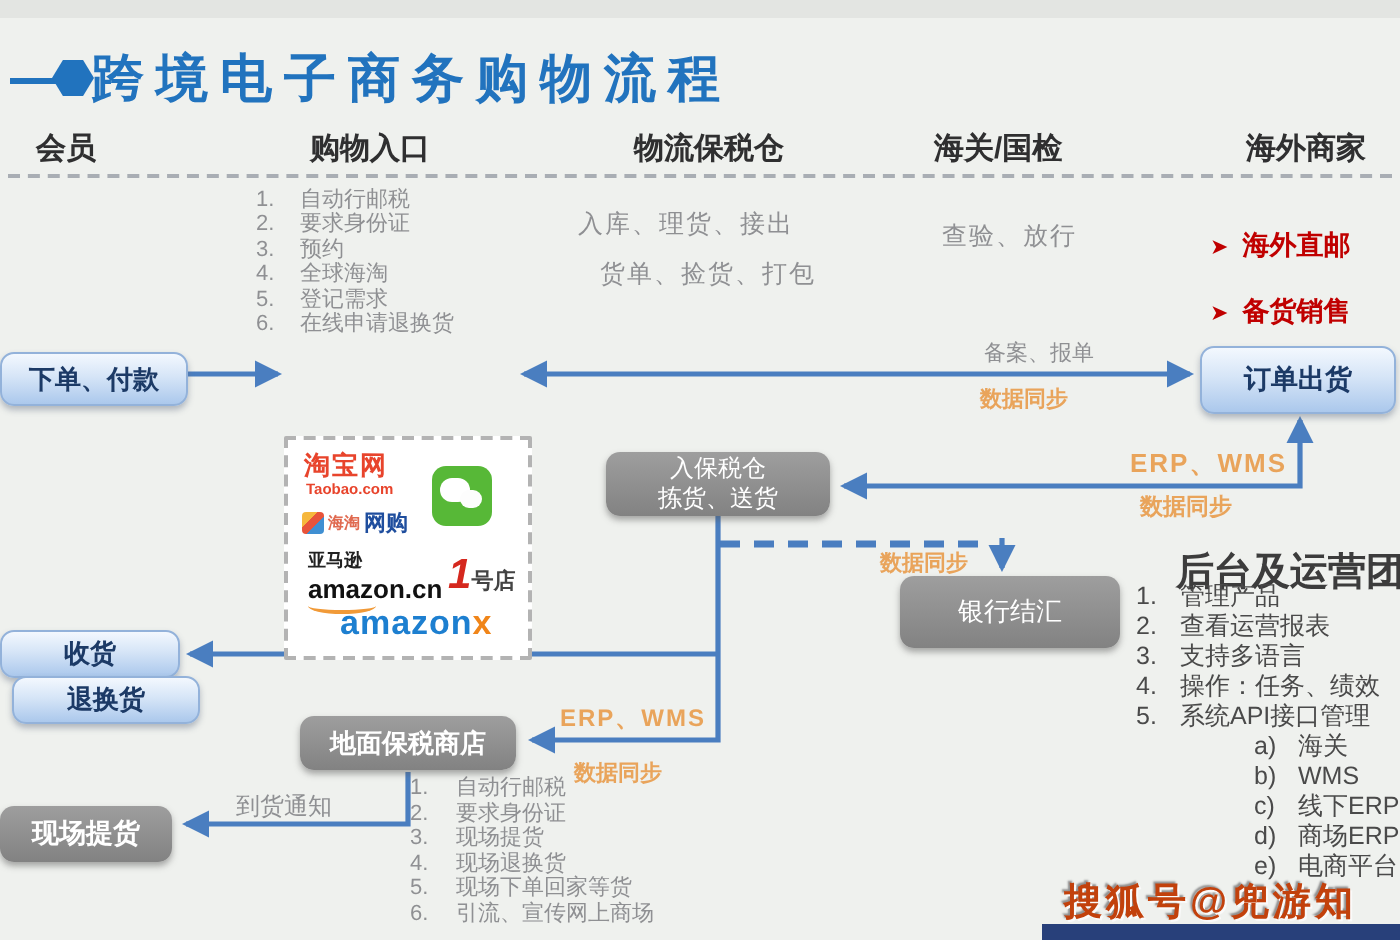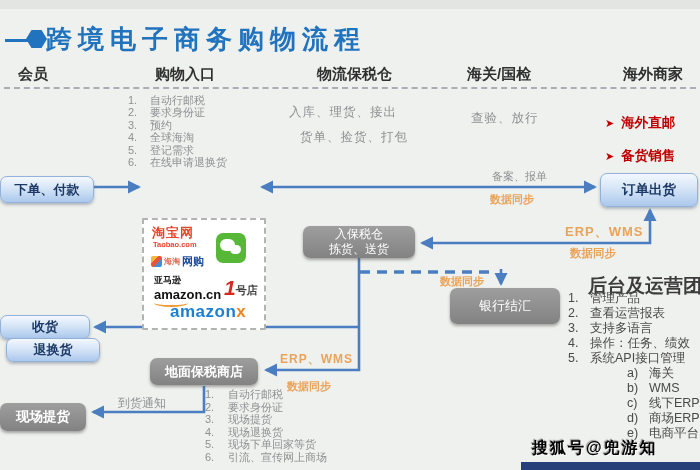--- a/index.html
+++ b/index.html
@@ -47,21 +47,21 @@
   .wg .p2{font-size:11px;color:#1f4e9e;font-weight:bold;}
   .amz{left:10px;top:54px;}
   .amz .cn{font-size:9px;font-weight:bold;color:#222;display:block;}
   .amz .en{font-size:13px;font-weight:bold;color:#111;display:block;letter-spacing:0;}
   .amz .smile{display:block;width:34px;height:6px;border-bottom:2.5px solid #f19a38;border-radius:0 0 60% 60%;margin-top:-3px;}
   .yhd{left:80px;top:58px;display:flex;align-items:flex-start;}
   .yhd .one{font-size:21px;font-weight:bold;font-style:italic;color:#d5281e;line-height:20px;}
   .yhd .rest{font-size:11px;font-weight:bold;color:#444;margin-top:5px;}
   .shopex{left:26px;top:82px;font-size:17px;font-weight:bold;letter-spacing:0.5px;}
   .shopex .b{color:#1d7fd0;} .shopex .o{color:#f08519;}
-  .wm{left:532px;top:438px;font-size:16px;font-weight:bold;color:#000000;letter-spacing:2px;
+  .wm{left:532px;top:438px;font-size:19px;font-weight:bold;color:#c2410c;letter-spacing:2px;
       text-shadow:1px 1px 0 #fafafa,-1px -1px 1px #8e8e8e;z-index:5;white-space:nowrap;}
   .navy{left:521px;top:462px;width:179px;height:8px;background:#28407a;z-index:5;}
 </style>
 </head>
 <body>
 
 <div id="canvas">
 
   <div class="abs topstrip"></div>
 

